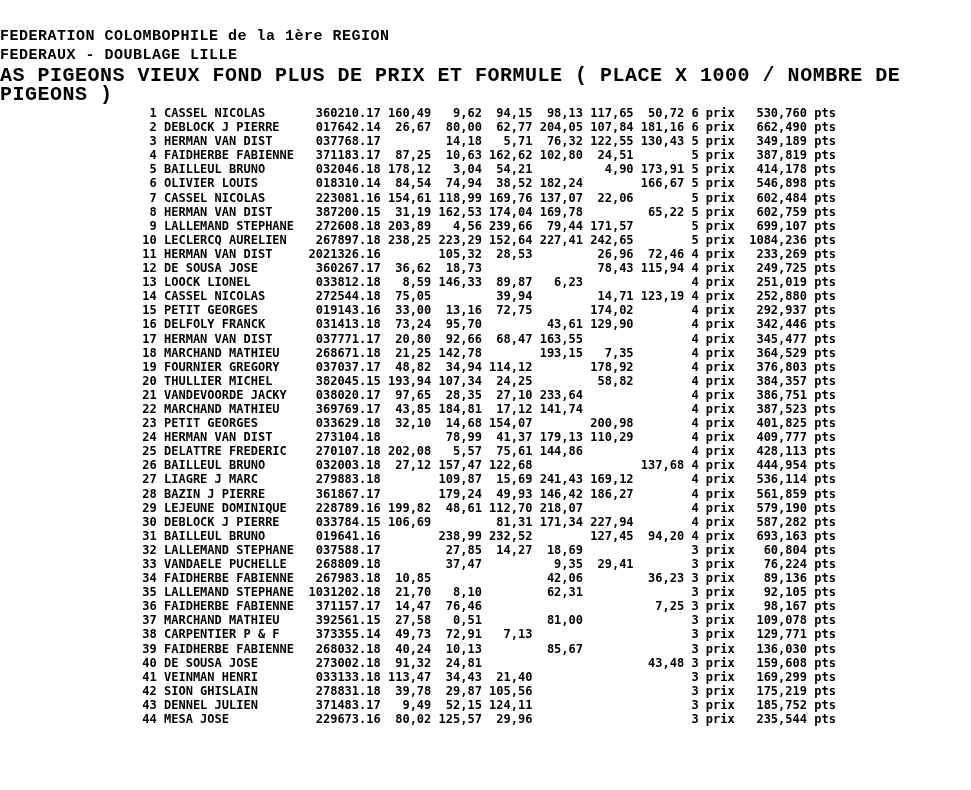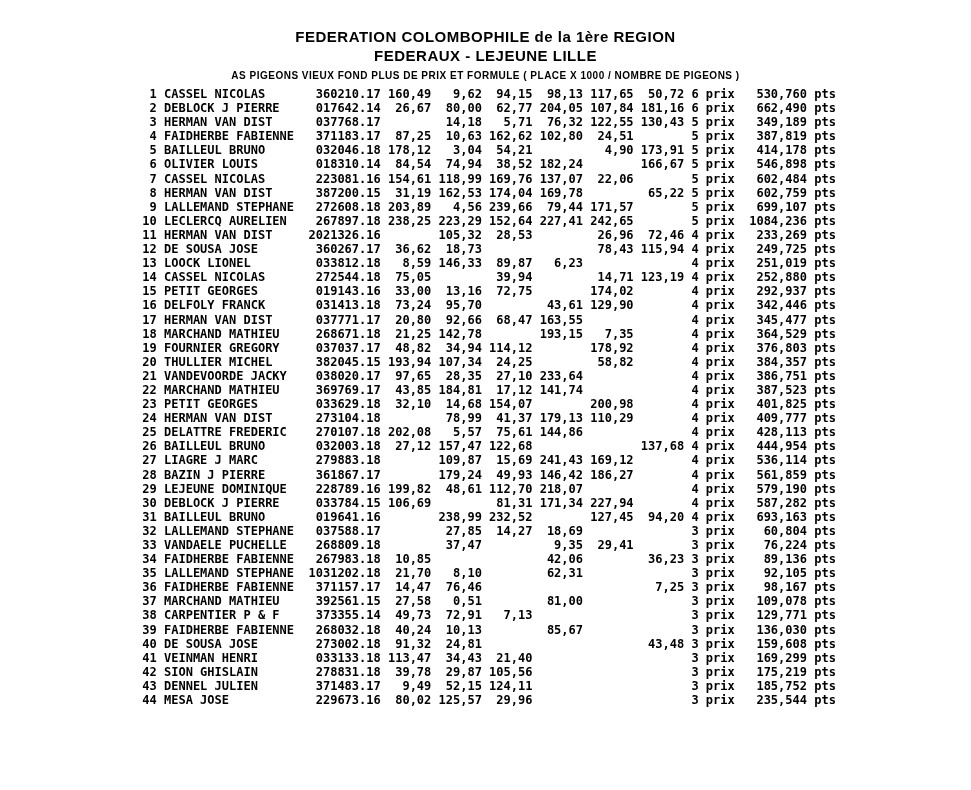--- a/index.html
+++ b/index.html
@@ -14,37 +14,37 @@
     color: #000000;
     overflow: hidden;
   }
   .page {
     position: relative;
     width: 971px;
     height: 790px;
     padding: 0;
   }
   .titles {
-    text-align: center;
-    font-family: Liberation Sans, sans-serif;
+    text-align: left;
+    font-family: Liberation Mono, monospace;
     font-weight: bold;
     letter-spacing: 0.5px;
     margin-top: 28px;
   }
   .title-1 {
     font-size: 15px;
     margin-top: 2px;
     line-height: 18px;
   }
   .title-2 {
     font-size: 15px;
     line-height: 19px;
   }
   .title-3 {
-    font-size: 10px;
+    font-size: 20px;
     line-height: 19px;
     margin-top: 1px;
   }
   .header-block {
     font-family: "DejaVu Sans Mono", "Liberation Mono", monospace;
     font-weight: bold;
     font-size: 12px;
     line-height: 14px;
     white-space: pre;
     margin-top: 6px;
@@ -66,20 +66,20 @@
     white-space: pre;
   }
 </style>
 </head>
 <body>
 
 <div class="page">
 
   <div class="titles">
     <div class="title-1">FEDERATION COLOMBOPHILE de la  1ère REGION</div>
-    <div class="title-2">FEDERAUX - LEJEUNE LILLE</div>
+    <div class="title-2">FEDERAUX - DOUBLAGE LILLE</div>
     <div class="title-3">AS PIGEONS VIEUX FOND PLUS DE PRIX ET FORMULE  ( PLACE X 1000 / NOMBRE DE PIGEONS )</div>
   </div>
 
 
   <div class="table-block" id="table-body"><div class="row">  1 CASSEL NICOLAS       360210.17 160,49   9,62  94,15  98,13 117,65  50,72 6 prix   530,760 pts</div><div class="row">  2 DEBLOCK J PIERRE     017642.14  26,67  80,00  62,77 204,05 107,84 181,16 6 prix   662,490 pts</div><div class="row">  3 HERMAN VAN DIST      037768.17         14,18   5,71  76,32 122,55 130,43 5 prix   349,189 pts</div><div class="row">  4 FAIDHERBE FABIENNE   371183.17  87,25  10,63 162,62 102,80  24,51        5 prix   387,819 pts</div><div class="row">  5 BAILLEUL BRUNO       032046.18 178,12   3,04  54,21          4,90 173,91 5 prix   414,178 pts</div><div class="row">  6 OLIVIER LOUIS        018310.14  84,54  74,94  38,52 182,24        166,67 5 prix   546,898 pts</div><div class="row">  7 CASSEL NICOLAS       223081.16 154,61 118,99 169,76 137,07  22,06        5 prix   602,484 pts</div><div class="row">  8 HERMAN VAN DIST      387200.15  31,19 162,53 174,04 169,78         65,22 5 prix   602,759 pts</div><div class="row">  9 LALLEMAND STEPHANE   272608.18 203,89   4,56 239,66  79,44 171,57        5 prix   699,107 pts</div><div class="row"> 10 LECLERCQ AURELIEN    267897.18 238,25 223,29 152,64 227,41 242,65        5 prix  1084,236 pts</div><div class="row"> 11 HERMAN VAN DIST     2021326.16        105,32  28,53         26,96  72,46 4 prix   233,269 pts</div><div class="row"> 12 DE SOUSA JOSE        360267.17  36,62  18,73                78,43 115,94 4 prix   249,725 pts</div><div class="row"> 13 LOOCK LIONEL         033812.18   8,59 146,33  89,87   6,23               4 prix   251,019 pts</div><div class="row"> 14 CASSEL NICOLAS       272544.18  75,05         39,94         14,71 123,19 4 prix   252,880 pts</div><div class="row"> 15 PETIT GEORGES        019143.16  33,00  13,16  72,75        174,02        4 prix   292,937 pts</div><div class="row"> 16 DELFOLY FRANCK       031413.18  73,24  95,70         43,61 129,90        4 prix   342,446 pts</div><div class="row"> 17 HERMAN VAN DIST      037771.17  20,80  92,66  68,47 163,55               4 prix   345,477 pts</div><div class="row"> 18 MARCHAND MATHIEU     268671.18  21,25 142,78        193,15   7,35        4 prix   364,529 pts</div><div class="row"> 19 FOURNIER GREGORY     037037.17  48,82  34,94 114,12        178,92        4 prix   376,803 pts</div><div class="row"> 20 THULLIER MICHEL      382045.15 193,94 107,34  24,25         58,82        4 prix   384,357 pts</div><div class="row"> 21 VANDEVOORDE JACKY    038020.17  97,65  28,35  27,10 233,64               4 prix   386,751 pts</div><div class="row"> 22 MARCHAND MATHIEU     369769.17  43,85 184,81  17,12 141,74               4 prix   387,523 pts</div><div class="row"> 23 PETIT GEORGES        033629.18  32,10  14,68 154,07        200,98        4 prix   401,825 pts</div><div class="row"> 24 HERMAN VAN DIST      273104.18         78,99  41,37 179,13 110,29        4 prix   409,777 pts</div><div class="row"> 25 DELATTRE FREDERIC    270107.18 202,08   5,57  75,61 144,86               4 prix   428,113 pts</div><div class="row"> 26 BAILLEUL BRUNO       032003.18  27,12 157,47 122,68               137,68 4 prix   444,954 pts</div><div class="row"> 27 LIAGRE J MARC        279883.18        109,87  15,69 241,43 169,12        4 prix   536,114 pts</div><div class="row"> 28 BAZIN J PIERRE       361867.17        179,24  49,93 146,42 186,27        4 prix   561,859 pts</div><div class="row"> 29 LEJEUNE DOMINIQUE    228789.16 199,82  48,61 112,70 218,07               4 prix   579,190 pts</div><div class="row"> 30 DEBLOCK J PIERRE     033784.15 106,69         81,31 171,34 227,94        4 prix   587,282 pts</div><div class="row"> 31 BAILLEUL BRUNO       019641.16        238,99 232,52        127,45  94,20 4 prix   693,163 pts</div><div class="row"> 32 LALLEMAND STEPHANE   037588.17         27,85  14,27  18,69               3 prix    60,804 pts</div><div class="row"> 33 VANDAELE PUCHELLE    268809.18         37,47          9,35  29,41        3 prix    76,224 pts</div><div class="row"> 34 FAIDHERBE FABIENNE   267983.18  10,85                42,06         36,23 3 prix    89,136 pts</div><div class="row"> 35 LALLEMAND STEPHANE  1031202.18  21,70   8,10         62,31               3 prix    92,105 pts</div><div class="row"> 36 FAIDHERBE FABIENNE   371157.17  14,47  76,46                        7,25 3 prix    98,167 pts</div><div class="row"> 37 MARCHAND MATHIEU     392561.15  27,58   0,51         81,00               3 prix   109,078 pts</div><div class="row"> 38 CARPENTIER P &amp; F     373355.14  49,73  72,91   7,13                      3 prix   129,771 pts</div><div class="row"> 39 FAIDHERBE FABIENNE   268032.18  40,24  10,13         85,67               3 prix   136,030 pts</div><div class="row"> 40 DE SOUSA JOSE        273002.18  91,32  24,81                       43,48 3 prix   159,608 pts</div><div class="row"> 41 VEINMAN HENRI        033133.18 113,47  34,43  21,40                      3 prix   169,299 pts</div><div class="row"> 42 SION GHISLAIN        278831.18  39,78  29,87 105,56                      3 prix   175,219 pts</div><div class="row"> 43 DENNEL JULIEN        371483.17   9,49  52,15 124,11                      3 prix   185,752 pts</div><div class="row"> 44 MESA JOSE            229673.16  80,02 125,57  29,96                      3 prix   235,544 pts</div></div>
 
 </div>
 
 </body></html>

